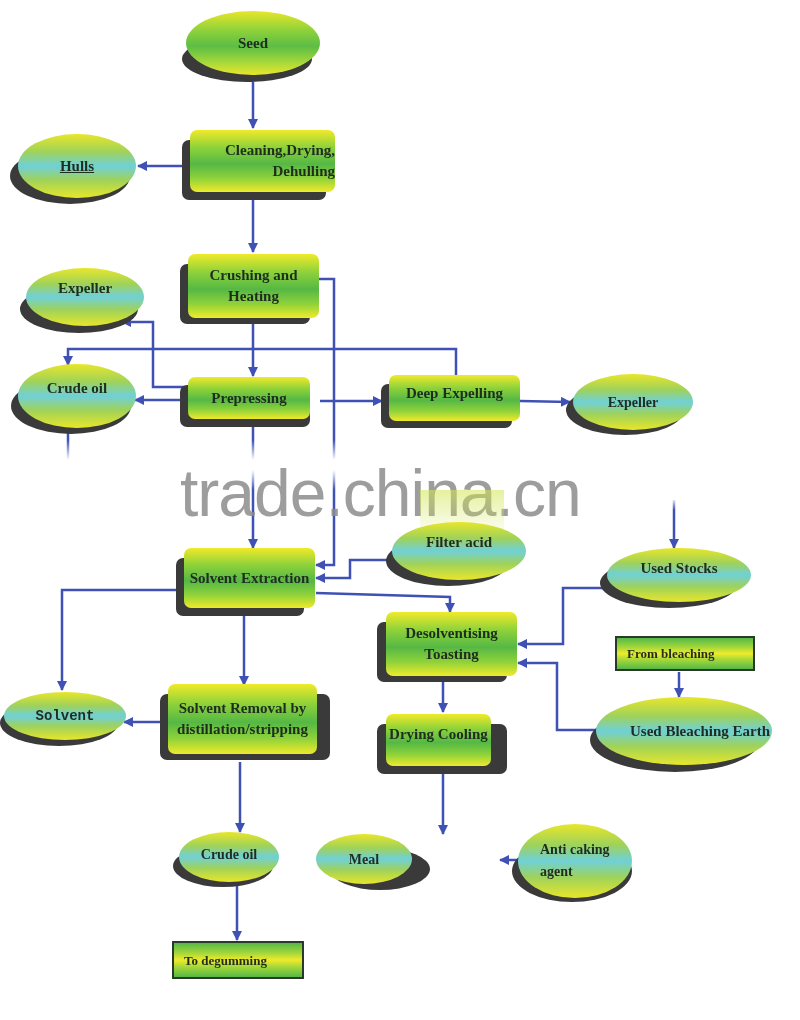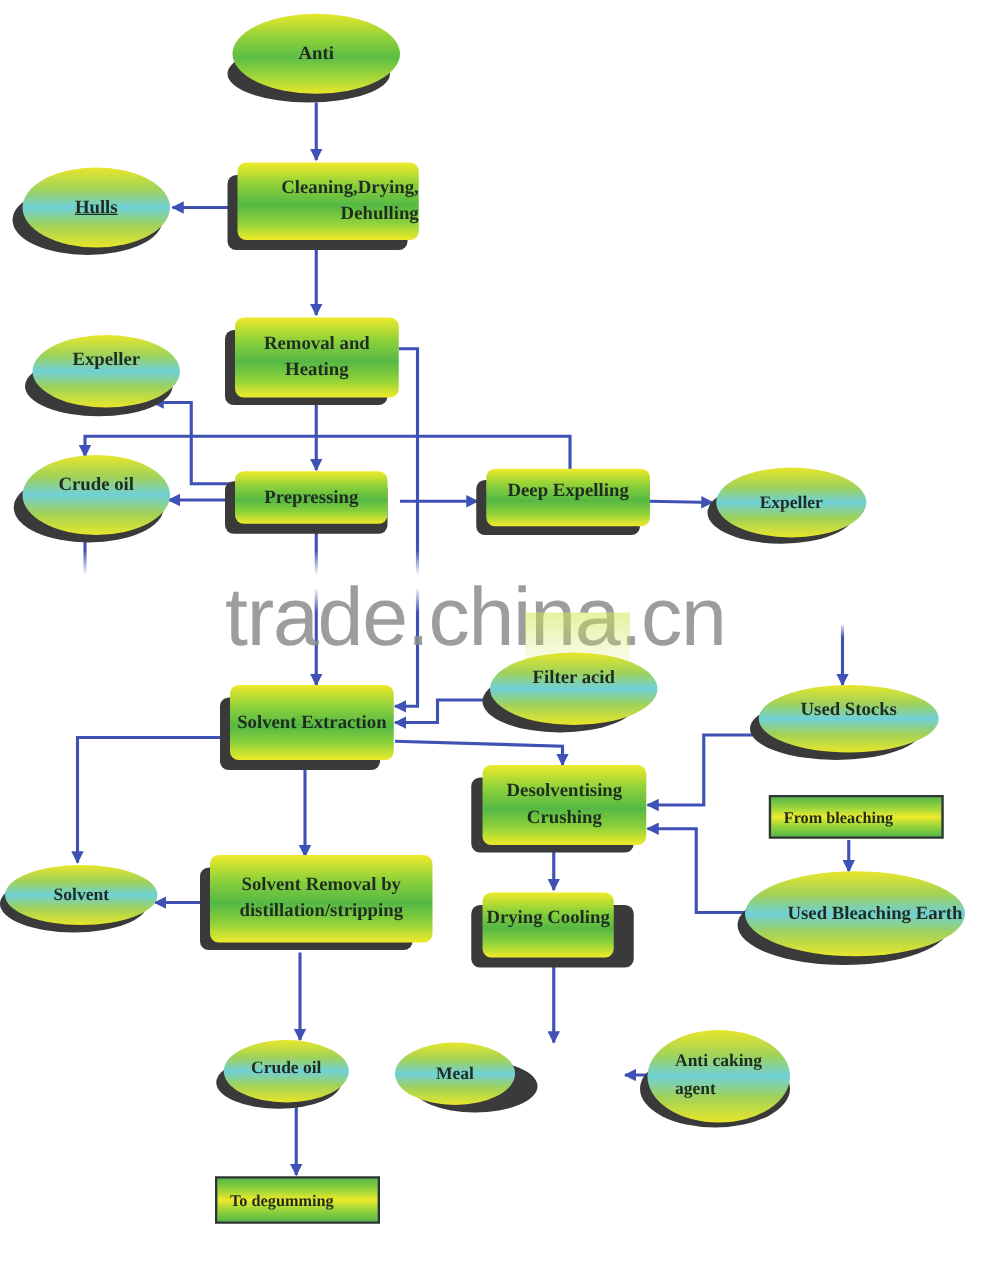--- a/index.html
+++ b/index.html
@@ -92,36 +92,36 @@
     </g>
   </svg>
 
   <div class="fade" style="left:62px; top:440px; height:50px;"></div>
   <div class="fade" style="left:247px; top:440px; height:50px;"></div>
   <div class="fade" style="left:328px; top:440px; height:50px;"></div>
   <div class="fade" style="left:668px; top:480px; height:30px;"></div>
 
   <div class="node ell green">
     <div class="shadow" style="left:182px; top:36px; width:130px; height:46px;"></div>
-    <div class="shape" style="left:186px; top:11px; width:134px; height:64px;">Anti</div>
+    <div class="shape" style="left:186px; top:11px; width:134px; height:64px;">Seed</div>
   </div>
 
   <div class="node box">
     <div class="shadow" style="left:182px; top:140px; width:144px; height:60px;"></div>
     <div class="shape left-text" style="left:190px; top:130px; width:145px; height:62px; padding-left:12px;text-align:right;">Cleaning,Drying, Dehulling</div>
   </div>
 
   <div class="node ell">
     <div class="shadow" style="left:10px; top:148px; width:120px; height:56px;"></div>
     <div class="shape" style="left:18px; top:134px; width:118px; height:64px;text-decoration:underline;">Hulls</div>
   </div>
 
   <div class="node box">
     <div class="shadow" style="left:180px; top:264px; width:130px; height:60px;"></div>
-    <div class="shape" style="left:188px; top:254px; width:131px; height:64px;">Removal and Heating</div>
+    <div class="shape" style="left:188px; top:254px; width:131px; height:64px;">Crushing and Heating</div>
   </div>
 
   <div class="node ell">
     <div class="shadow" style="left:20px; top:285px; width:118px; height:48px;"></div>
     <div class="shape" style="left:26px; top:268px; width:118px; height:58px; align-items:flex-start; padding-top:10px; box-sizing:border-box;">Expeller</div>
   </div>
 
   <div class="node ell">
     <div class="shadow" style="left:11px; top:378px; width:120px; height:56px;"></div>
     <div class="shape" style="left:18px; top:364px; width:118px; height:64px; align-items:flex-start; padding-top:14px; box-sizing:border-box;">Crude oil</div>
@@ -155,40 +155,40 @@
     <div class="shape" style="left:392px; top:522px; width:134px; height:58px; align-items:flex-start; padding-top:10px; box-sizing:border-box;">Filter acid</div>
   </div>
 
   <div class="node ell">
     <div class="shadow" style="left:600px; top:558px; width:138px; height:50px;"></div>
     <div class="shape" style="left:607px; top:548px; width:144px; height:54px; align-items:flex-start; padding-top:10px; box-sizing:border-box;">Used Stocks</div>
   </div>
 
   <div class="node box">
     <div class="shadow" style="left:377px; top:622px; width:130px; height:60px;"></div>
-    <div class="shape" style="left:386px; top:612px; width:131px; height:64px;">Desolventising Crushing</div>
+    <div class="shape" style="left:386px; top:612px; width:131px; height:64px;">Desolventising Toasting</div>
   </div>
 
   <div class="node flat">
     <div class="shape" style="left:615px; top:636px; width:140px; height:35px;">From bleaching</div>
   </div>
 
   <div class="node ell">
     <div class="shadow" style="left:590px; top:708px; width:170px; height:64px;"></div>
     <div class="shape left-text" style="left:596px; top:697px; width:176px; height:68px; padding-left:34px; font-size:15px;">Used  Bleaching Earth</div>
   </div>
 
   <div class="node ell">
     <div class="shadow" style="left:0px; top:700px; width:118px; height:46px;"></div>
-    <div class="shape" style="left:4px; top:692px; width:122px; height:48px; font-size:14px;">Solvent</div>
+    <div class="shape" style="left:4px; top:692px; width:122px; height:48px; font-size:14px;font-family:Liberation Mono, monospace;">Solvent</div>
   </div>
 
   <div class="node box">
     <div class="shadow" style="left:160px; top:694px; width:170px; height:66px;"></div>
-    <div class="shape" style="left:168px; top:684px; width:178px; height:70px; font-size:15px;">Solvent Removal by distillation/stripping</div>
+    <div class="shape" style="left:168px; top:684px; width:149px; height:70px; font-size:15px;">Solvent Removal by distillation/stripping</div>
   </div>
 
   <div class="node box">
     <div class="shadow" style="left:377px; top:724px; width:130px; height:50px;"></div>
     <div class="shape" style="left:386px; top:714px; width:105px; height:52px; align-items:flex-start; padding-top:10px; box-sizing:border-box;">Drying Cooling</div>
   </div>
 
   <div class="node ell">
     <div class="shadow" style="left:173px; top:845px; width:100px; height:42px;"></div>
     <div class="shape" style="left:179px; top:832px; width:100px; height:50px; font-size:14px; align-items:flex-start; padding-top:12px; box-sizing:border-box;">Crude oil</div>

